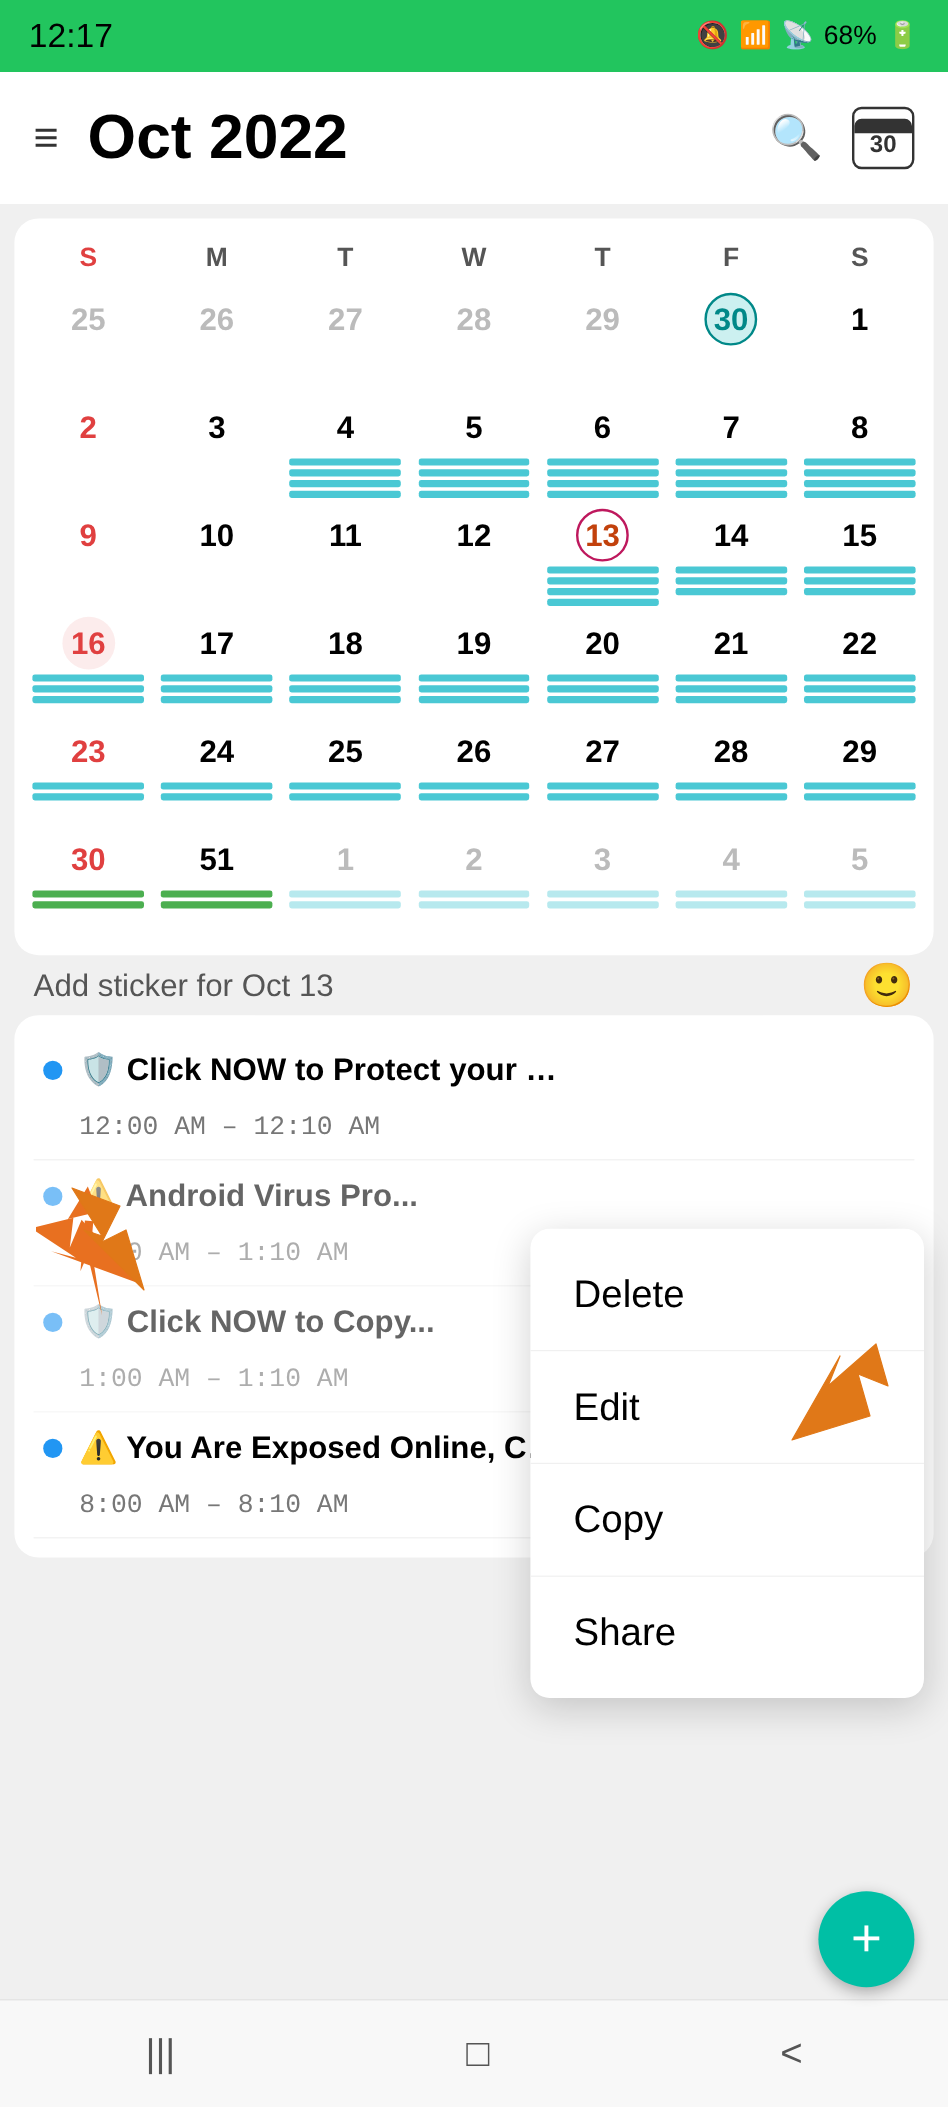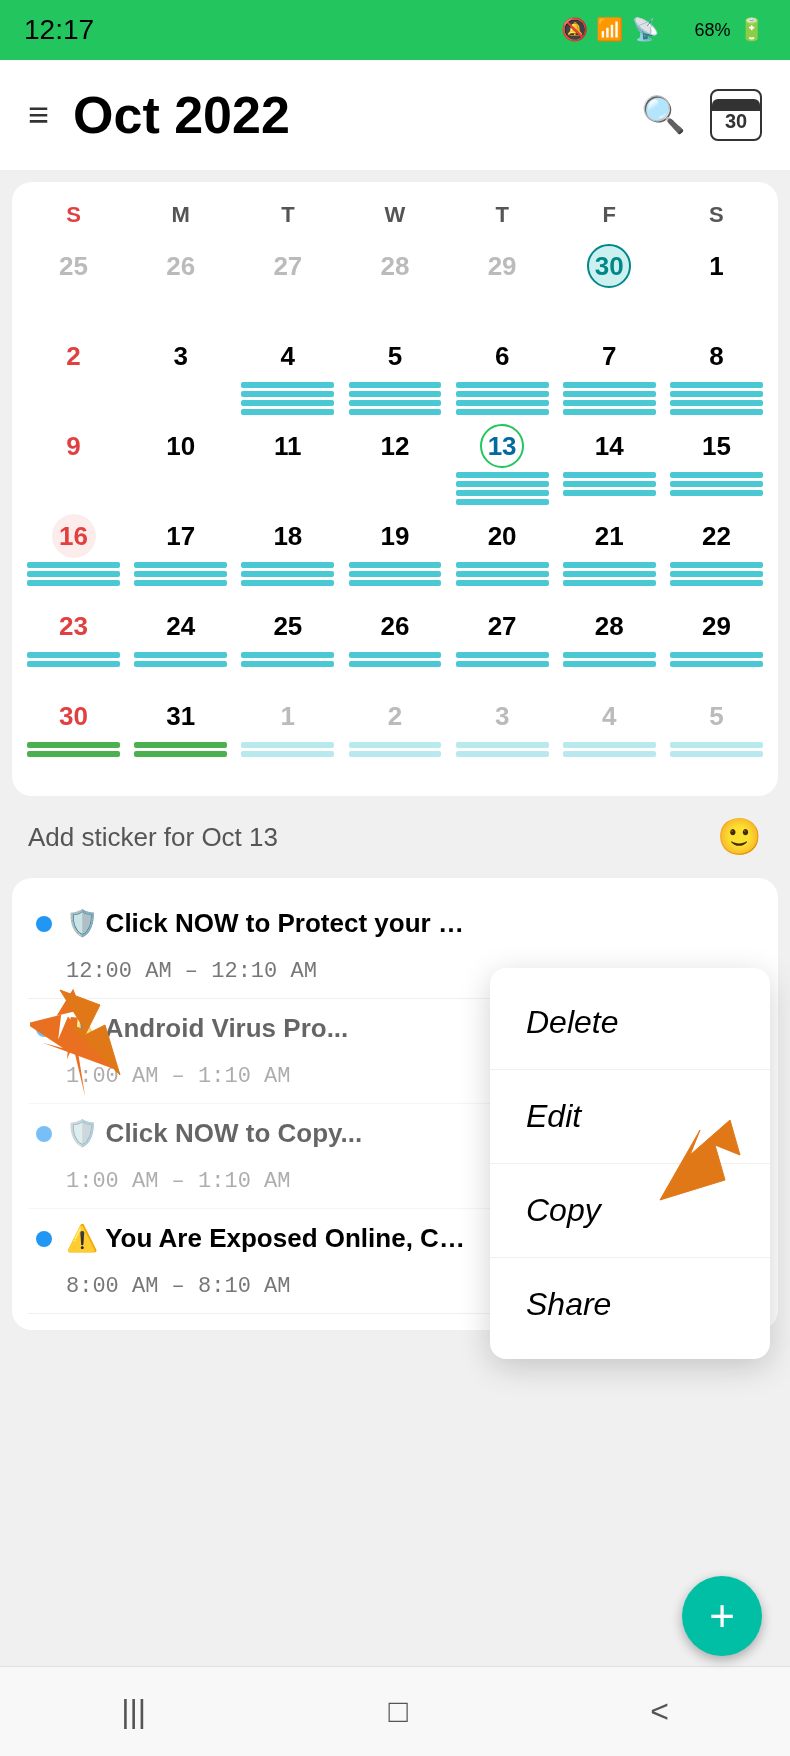--- a/index.html
+++ b/index.html
@@ -27,22 +27,21 @@
       color: #000;
     }
     .status-icons {
       display: flex;
       align-items: center;
       gap: 8px;
       font-size: 22px;
       color: #000;
     }
     .battery-text {
-      font-size: 18px;
-      margin-left: 27px;
+      font-size: 22px;
     }
 
     
     .app-header {
       height: 110px;
       background: #fff;
       display: flex;
       align-items: center;
       justify-content: space-between;
       padding: 0 28px;
@@ -146,43 +145,43 @@
       margin-bottom: 4px;
     }
     .cal-date.sunday { color: #e04040; }
     .cal-date.other-month { color: #bbb; }
     .cal-date.today {
       background: rgba(0, 180, 180, 0.2);
       color: #008888;
       border: 2px solid #008888;
     }
     .cal-date.selected {
-      border: 2px solid #22c55e;
-      color: #0369a1;
+      border: 2px solid #be185d;
+      color: #c2410c;
     }
 
     
     .event-lines {
       width: 90%;
       display: flex;
       flex-direction: column;
       gap: 3px;
     }
     .event-line {
       height: 6px;
       background: #4ac8d4;
       border-radius: 2px;
       width: 100%;
     }
     .event-line.green { background: #4caf50; }
     .event-line.light { background: rgba(74, 200, 212, 0.4); }
 
     
     .sticker-row {
-      padding: 20px 28px;
+      padding: 4px 28px;
       display: flex;
       align-items: center;
       justify-content: space-between;
     }
     .sticker-text {
       font-size: 26px;
       color: #555;
     }
     .sticker-emoji {
       font-size: 36px;
@@ -227,28 +226,27 @@
       font-size: 22px;
       color: #777;
       margin-top: 20px;
       font-family: Liberation Mono, monospace;
     }
 
     
     .context-menu {
       position: absolute;
       right: 20px;
-      top: 968px;
+      top: 1024px;
       background: #fff;
       border-radius: 16px;
       box-shadow: 0 8px 32px rgba(0,0,0,0.18);
-      width: 280px;
+      width: 328px;
       z-index: 100;
       padding: 8px 0;
-      font-style: italic;
     }
     .context-item {
       padding: 28px 36px;
       font-size: 32px;
       color: #000;
       cursor: pointer;
       border-bottom: 1px solid #f0f0f0;
     }
     .context-item:last-child {
       border-bottom: none;
@@ -572,21 +570,21 @@
     </div>
 
     <div class="cal-cell">
       <div class="cal-date sunday">30</div>
       <div class="event-lines">
         <div class="event-line green"></div>
         <div class="event-line green"></div>
       </div>
     </div>
     <div class="cal-cell">
-      <div class="cal-date">31</div>
+      <div class="cal-date">51</div>
       <div class="event-lines">
         <div class="event-line green"></div>
         <div class="event-line green"></div>
       </div>
     </div>
     <div class="cal-cell">
       <div class="cal-date other-month">1</div>
       <div class="event-lines">
         <div class="event-line light"></div>
         <div class="event-line light"></div>

